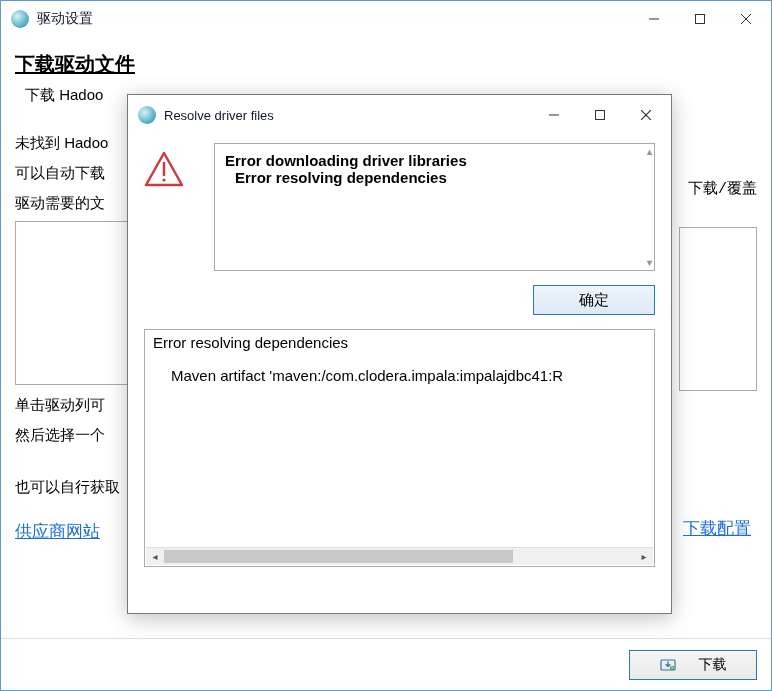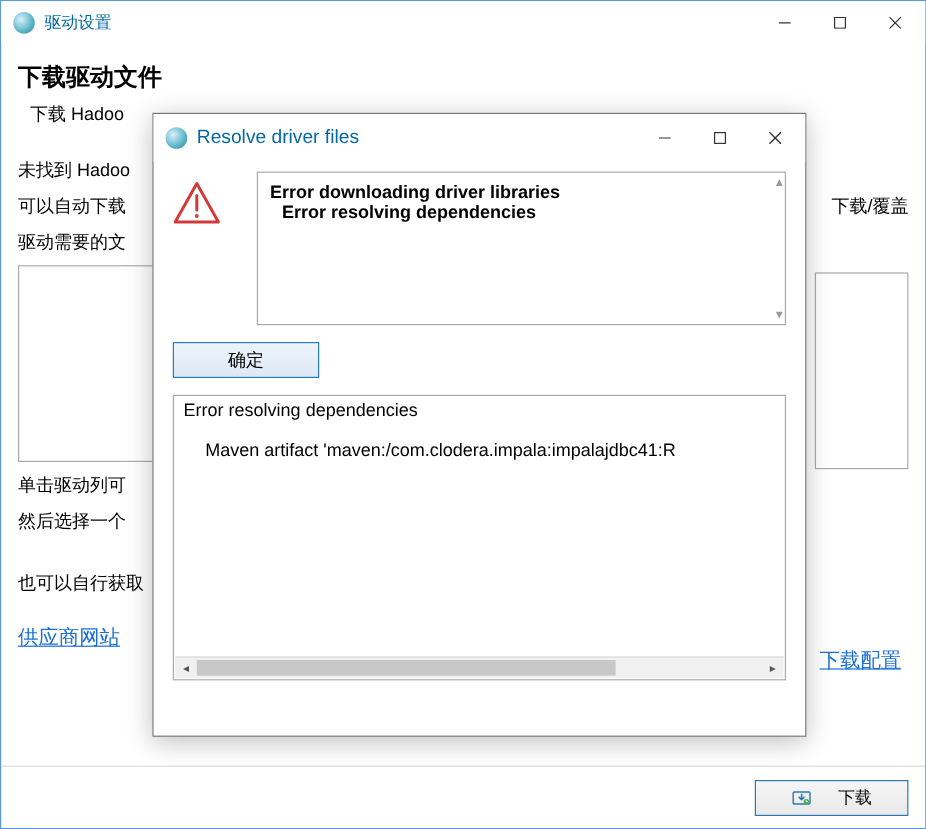--- a/index.html
+++ b/index.html
@@ -26,53 +26,53 @@
   padding: 0 2px 0 10px;
   background: #fff;
 }
 .titlebar .app-icon {
   width: 18px; height: 18px;
   border-radius: 50%;
   background: radial-gradient(circle at 35% 35%, #d8f0f8, #5ab5c8 60%, #2e7a8a);
   margin-right: 8px;
   flex-shrink: 0;
 }
-.titlebar .title { flex: 1; font-size: 14px; color: #0369a1; }
+.titlebar .title { flex: 1; font-size: 14px; color: #0f172a; }
 .titlebar .win-controls { display: flex; }
 .titlebar .win-btn {
   width: 46px; height: 32px;
   display: flex; align-items: center; justify-content: center;
   color: #555;
 }
 .titlebar .win-btn svg { width: 10px; height: 10px; }
 
 .content { padding: 10px 14px 14px 14px; }
-.h1 { font-size: 20px; font-weight: bold; margin: 4px 0 8px 0; }
+.h1 { font-size: 20px; font-weight: bold; margin: 4px 0 8px 0; text-decoration: underline; }
 .sub { font-size: 15px; margin: 0 0 26px 10px; }
 .para { font-size: 15px; line-height: 1.6; margin-bottom: 6px; }
 .listbox {
   border: 1px solid #aaa;
   background: #fff;
   width: 325px;
   height: 164px;
   margin: 6px 0 8px 0;
 }
 .rightbox {
   position: absolute;
   right: 14px;
   top: 226px;
   border: 1px solid #aaa;
   width: 78px;
   height: 164px;
   background: #fff;
 }
 .link { color: #1a6fd6; text-decoration: underline; cursor: pointer; font-size: 17px; }
 .link-row-left { position: absolute; left: 14px; top: 519px; }
-.link-row-right { position: absolute; right: 20px; top: 538px; }
-.right-label { position: absolute; right: 14px; top: 162px; font-size: 15px; white-space: nowrap; }
+.link-row-right { position: absolute; right: 20px; top: 516px; }
+.right-label { position: absolute; right: 14px; top: 178px; font-size: 15px; white-space: nowrap; font-family: Liberation Mono, monospace; }
 
 .bottom-bar {
   position: absolute;
   bottom: 0; left: 0; right: 0;
   height: 52px;
   border-top: 1px solid #ddd;
   display: flex;
   align-items: center;
   justify-content: flex-end;
   padding: 0 14px;
@@ -100,21 +100,21 @@
 .modal {
   position: absolute;
   left: 127px; top: 94px;
   width: 545px;
   height: 520px;
   background: #fff;
   border: 1px solid #777;
   box-shadow: 0 4px 20px rgba(0,0,0,.25);
 }
 .modal .titlebar { height: 40px; }
-.modal .titlebar .title { font-size: 16px; }
+.modal .titlebar .title { font-size: 13px; }
 .modal-body { padding: 8px 16px 12px 16px; }
 .error-row { display: flex; gap: 28px; align-items: flex-start; font-weight: bold; }
 .warn-icon { width: 42px; flex-shrink: 0; margin-top: 8px; }
 .error-box {
   flex: 1;
   border: 1px solid #aaa;
   height: 128px;
   padding: 8px 10px;
   font-size: 15px;
   position: relative;
@@ -126,20 +126,21 @@
 }
 .error-box .scroll-down {
   position: absolute; right: 2px; bottom: 2px;
   color: #999; font-size: 10px;
 }
 .error-box .line2 { margin-top: 18px; }
 .error-box .line3 { margin-left: 10px; }
 
 .modal-btn-row {
   display: flex;
+  justify-content: flex-end;
   gap: 6px;
   margin: 14px 0 14px 0;
 }
 .modal-btn {
   min-width: 122px;
   height: 30px;
   font-size: 15px;
   border: 1px solid #adadad;
   background: linear-gradient(#f3f3f3,#e6e6e6);
   display: inline-flex; align-items: center; justify-content: center;

